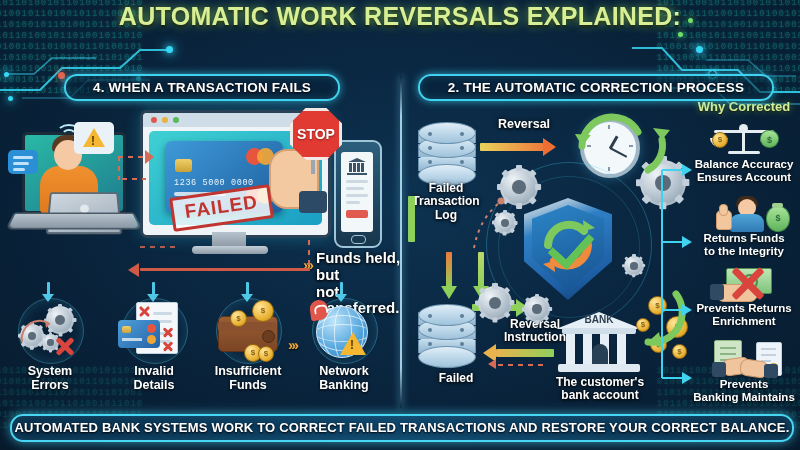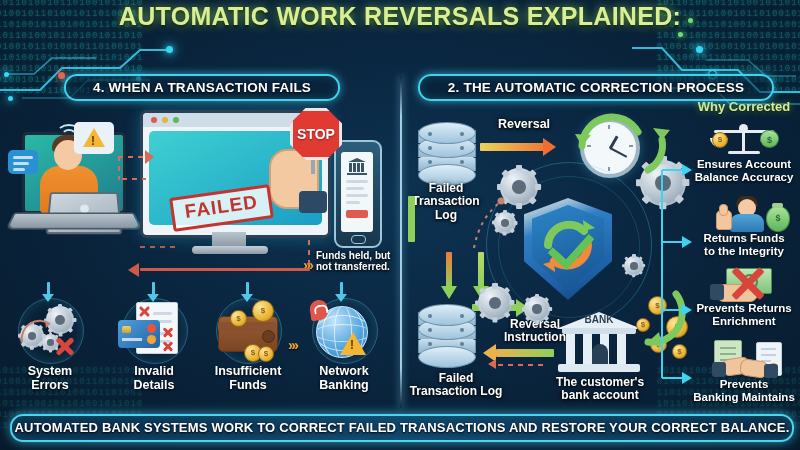--- a/index.html
+++ b/index.html
@@ -326,20 +326,29 @@
   </div>
 
   <div class="scene" id="monitor">
     <div class="mon-body">
       <div class="mon-bar">
         <div class="dot" style="left:8px;background:#e0594f"></div>
         <div class="dot" style="left:19px;background:#e8b23c"></div>
         <div class="dot" style="left:30px;background:#5bb85c"></div>
       </div>
       <div class="mon-inner">
+        <div class="card">
+          <div class="chip"></div>
+          <div class="cnum">1236 5000 0000</div>
+          <div class="cbar"></div>
+          <div class="mc" style="right:20px;top:7px;background:#e8553f"></div>
+          <div class="mc" style="right:9px;top:7px;background:#f0a637;opacity:.92"></div>
+          <div class="mc" style="right:20px;top:46px;background:#e8553f"></div>
+          <div class="mc" style="right:9px;top:46px;background:#f0a637;opacity:.92"></div>
+        </div>
 
         <div style="position:absolute;left:120px;top:18px;width:46px;height:56px;
                     background:#f3c9a2;border:2px solid #d69f72;border-radius:18px 8px 10px 18px;"></div>
         <div style="position:absolute;left:150px;top:60px;width:28px;height:22px;background:#2c4a66;
                     border-radius:4px;"></div>
       </div>
       <div id="failed-stamp">FAILED</div>
     </div>
     <div class="mon-stand"></div>
     <div class="mon-foot"></div>
@@ -360,21 +369,21 @@
         <div class="ph-line" style="top:42px;width:22px"></div>
         <div class="ph-line" style="top:49px;width:14px"></div>
         <div class="ph-btn"></div>
       </div>
       <div style="position:absolute;left:15px;bottom:2px;width:13px;height:7px;border-radius:4px;
                   border:1.5px solid #9fc6d8"></div>
     </div>
   </div>
 
   <div class="chev" style="left:303px;top:256px">›››</div>
-  <div class="lbl" style="left:316px;top:250px;width:92px;font-size:10px;text-align:left">
+  <div class="lbl" style="left:316px;top:250px;width:92px;font-size:15px;text-align:left">
     <div>Funds held, but</div>
     <div>not transferred.</div>
   </div>
 
   <div class="dashline" style="left:118px;top:156px;width:28px"></div>
   <div class="arrow-right" style="left:145px;top:150px;border-left:9px solid #d96a55"></div>
   <div class="dashline" style="left:122px;top:178px;width:24px"></div>
   <div class="dashline-v" style="left:118px;top:156px;height:24px"></div>
   <div class="abar" style="left:140px;top:268px;width:170px;height:3px;background:#d05a48"></div>
   <div class="arrow-left" style="left:128px;top:263px;border-right:11px solid #d05a48"></div>
@@ -679,21 +688,20 @@
     <i style="top:46px"></i>
     <div class="dbdot" style="left:10px;top:14px"></div>
       <div class="dbdot" style="left:42px;top:14px"></div>
     <div class="dbdot" style="left:10px;top:28px"></div>
       <div class="dbdot" style="left:42px;top:28px"></div>
     <div class="dbdot" style="left:10px;top:42px"></div>
       <div class="dbdot" style="left:42px;top:42px"></div>
   </div>
   <div class="lbl" style="left:398px;top:372px;width:116px;font-size:12px">
     <div>Failed</div>
-    <div>Transaction Log</div>
   </div>
 
   <div class="lbl" style="left:490px;top:318px;width:90px;font-size:12px">
     <div>Reversal</div>
     <div>Instruction</div>
   </div>
   <div class="abar" style="left:496px;top:349px;width:58px;height:8px;
        background:linear-gradient(to left,#8fd05a,#e8b24e)"></div>
   <div class="arrow-left" style="left:483px;top:344px;border-top-width:9px;border-bottom-width:9px;
        border-right:13px solid #e8b24e"></div>
@@ -763,22 +771,22 @@
       <div class="pan" style="left:22px;top:18px"></div>
       <div class="pan" style="left:72px;top:18px"></div>
       <div class="coin" style="left:24px;top:12px;width:14px;height:14px;line-height:14px">
           <b>$</b>
         </div>
       <div class="moneybag" style="left:72px;top:10px;width:17px;height:16px">
           <b>$</b>
         </div>
     </div>
     <div class="bt">
+      <div>Balance Accuracy</div>
       <div>Ensures Account</div>
-      <div>Balance Accuracy</div>
     </div>
   </div>
 
   <div class="benefit" style="top:194px">
     <div class="bi">
       <div class="p-hair" style="left:48px;top:2px;width:22px;height:11px;background:#3d2a1b"></div>
       <div class="p-head" style="left:50px;top:5px;width:18px;height:18px"></div>
       <div class="p-body" style="left:42px;top:20px;width:34px;height:18px;
            background:linear-gradient(#4fa6d8,#2f79b4)"></div>
       <div class="thumb" style="left:28px;top:16px;width:14px;height:18px;border-radius:5px 5px 3px 3px"></div>

